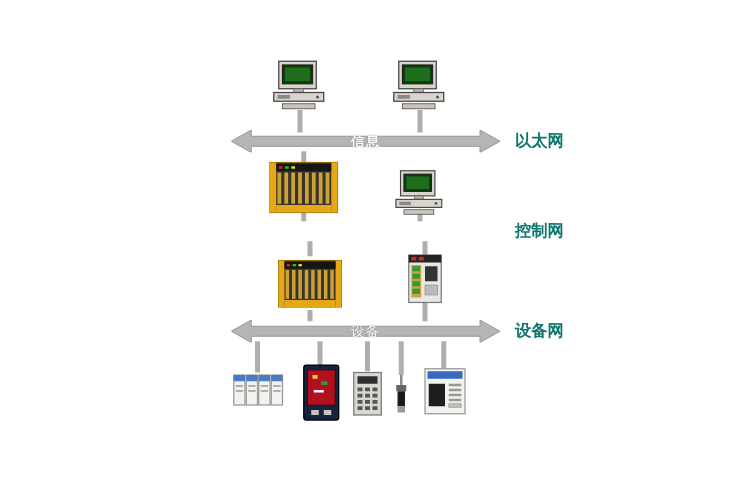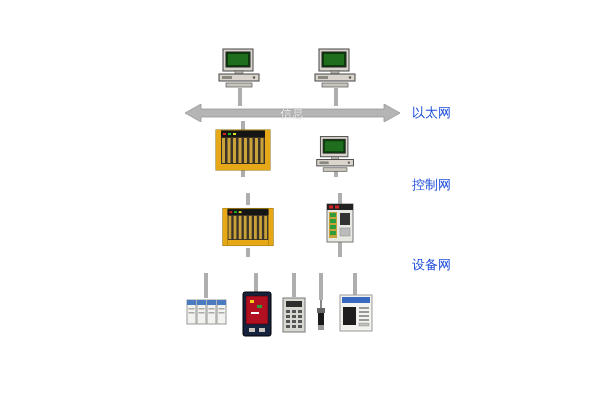--- a/index.html
+++ b/index.html
@@ -12,21 +12,21 @@
   .bus svg{position:absolute;left:0;top:0;}
   .bus-fill{fill:#b5b5b5;stroke:#979797;stroke-width:0.8;}
   .bus-label{
     position:absolute;left:0;top:0;right:0;bottom:0;
     display:flex;align-items:center;justify-content:center;
     font-size:11px;color:#fafafa;letter-spacing:1px;
     text-shadow:0 0 1px rgba(0,0,0,.35);
   }
   .net-label{
     position:absolute;height:18px;display:flex;align-items:center;
-    font-size:13px;color:#1d4ed8;
+    font-size:13px;color:#0f766e;font-weight:bold;
   }
   .device{position:absolute;line-height:0;}
 </style>
 </head>
 <body>
 
 <div class="canvas">
 
   <div class="vline" style="left:238px;top:88px;height:18px;"></div>
   <div class="vline" style="left:334px;top:88px;height:18px;"></div>
@@ -36,30 +36,36 @@
   <div class="vline" style="left:246px;top:193px;height:12px;"></div>
   <div class="vline" style="left:246px;top:248px;height:9px;"></div>
   <div class="vline" style="left:338px;top:193px;height:12px;"></div>
   <div class="vline" style="left:338px;top:242px;height:15px;"></div>
   <div class="vline" style="left:204px;top:273px;height:25px;"></div>
   <div class="vline" style="left:254px;top:273px;height:20px;"></div>
   <div class="vline" style="left:292px;top:273px;height:24px;"></div>
   <div class="vline" style="left:319px;top:273px;height:27px;"></div>
   <div class="vline" style="left:353px;top:273px;height:22px;"></div>
 
-  <div class="bus" style="left:185px;top:104px;">
+  <div class="bus" style="left:185px;top:104px;font-weight:bold;">
     <svg width="215" height="18">
       <polygon class="bus-fill" points="0,9 16,0 16,5 199,5 199,0 215,9 199,18 199,13 16,13 16,18"></polygon>
     </svg>
     <div class="bus-label">信息</div>
   </div>
   <div class="net-label" style="left:412px;top:104px;">以太网</div>
 
   <div class="net-label" style="left:412px;top:176px;">控制网</div>
 
+  <div class="bus" style="left:185px;top:256px;">
+    <svg width="215" height="18">
+      <polygon class="bus-fill" points="0,9 16,0 16,5 199,5 199,0 215,9 199,18 199,13 16,13 16,18"></polygon>
+    </svg>
+    <div class="bus-label">设备</div>
+  </div>
   <div class="net-label" style="left:412px;top:256px;text-align:center;">设备网</div>
 
   <div class="device" style="left:216px;top:48px;">
     <svg width="48" height="40" viewBox="0 0 48 40">
       <rect x="7" y="1" width="30" height="22" fill="#d9d5cd" stroke="#444"></rect>
       <rect x="10" y="4" width="24" height="15" fill="#0b3d0b" stroke="#222"></rect>
       <rect x="12" y="6" width="20" height="11" fill="#1e6e1e"></rect>
       <rect x="19" y="23" width="8" height="3" fill="#b5b1a9" stroke="#555" stroke-width="0.5"></rect>
       <rect x="3" y="26" width="40" height="7" fill="#d9d5cd" stroke="#444"></rect>
       <rect x="6" y="28" width="10" height="3" fill="#8a8a82"></rect>

